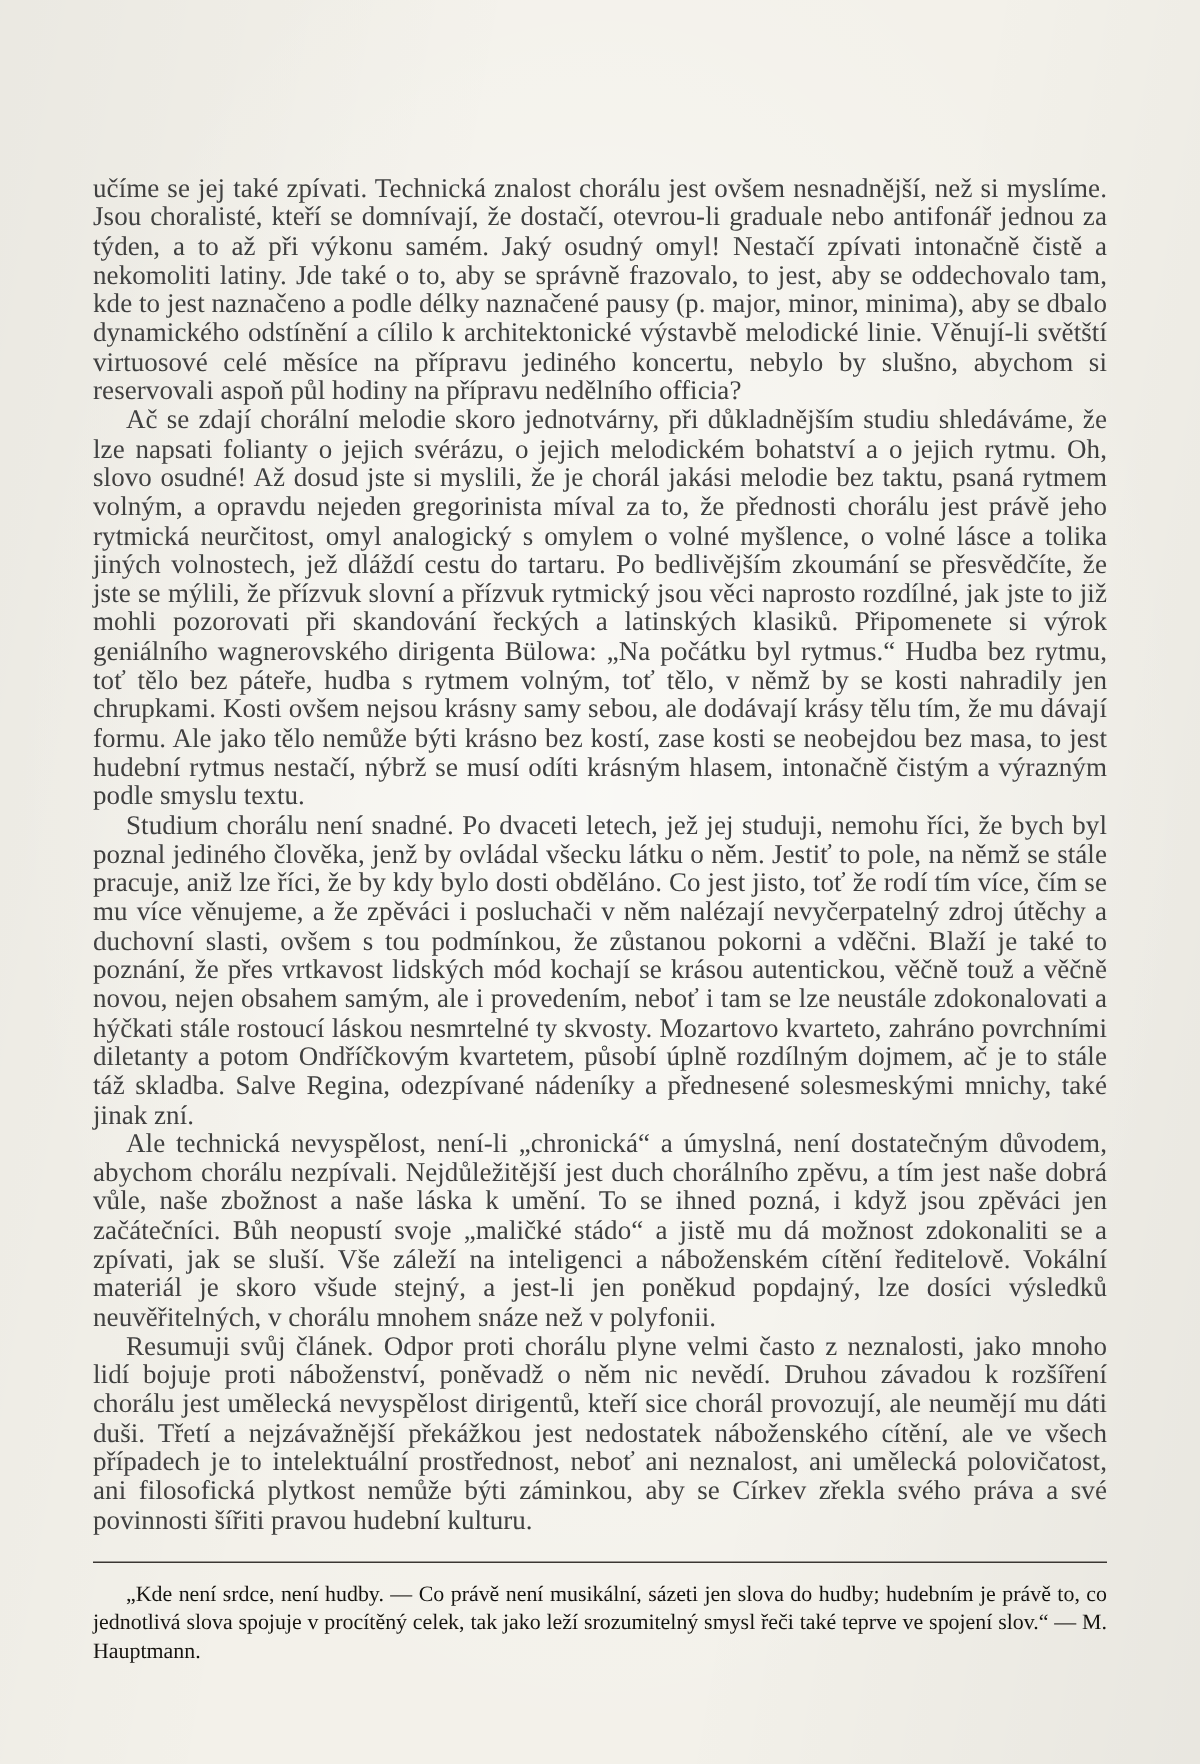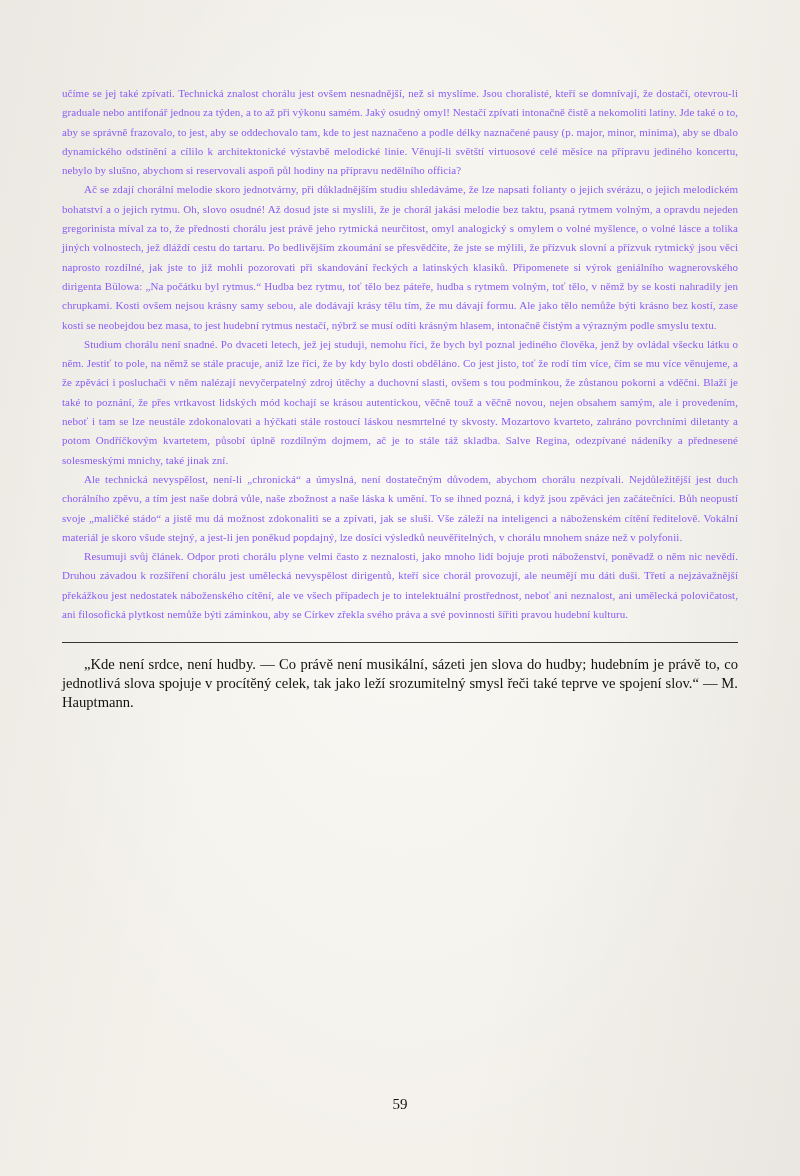--- a/index.html
+++ b/index.html
@@ -31,27 +31,28 @@
       linear-gradient(100deg, rgba(0,0,0,0.035) 0%, rgba(0,0,0,0) 35%, rgba(0,0,0,0) 65%, rgba(0,0,0,0.045) 100%);
     pointer-events: none;
   }
   .content {
     position: absolute;
     left: 62px;
     top: 84px;
     width: 676px;
   }
   .body-text {
-    font-size: 11px;
+    font-size: 18px;
     line-height: 19.3px;
     text-align: justify;
     text-justify: inter-word;
     letter-spacing: 0.05px;
     word-spacing: -0.1px;
-    color: #8b5cf6;
+    color: #404040;
+    margin-top: 32px;
   }
   .body-text p {
     margin: 0;
     text-indent: 22px;
   }
   .body-text p.first {
     text-indent: 0;
   }
   .rule {
     margin-top: 18px;
@@ -95,14 +96,13 @@
     </div>
 
     <hr class="rule">
 
     <div class="quote">
       <p>„Kde není srdce, není hudby. — Co právě není musikální, sázeti jen slova do hudby; hudebním je právě to, co jednotlivá slova spojuje v procítěný celek, tak jako leží srozumitelný smysl řeči také teprve ve spojení slov.“ — M. Hauptmann.</p>
     </div>
 
   </div>
 
-  <div class="folio">59</div>
 </div>
 
 </body></html>

